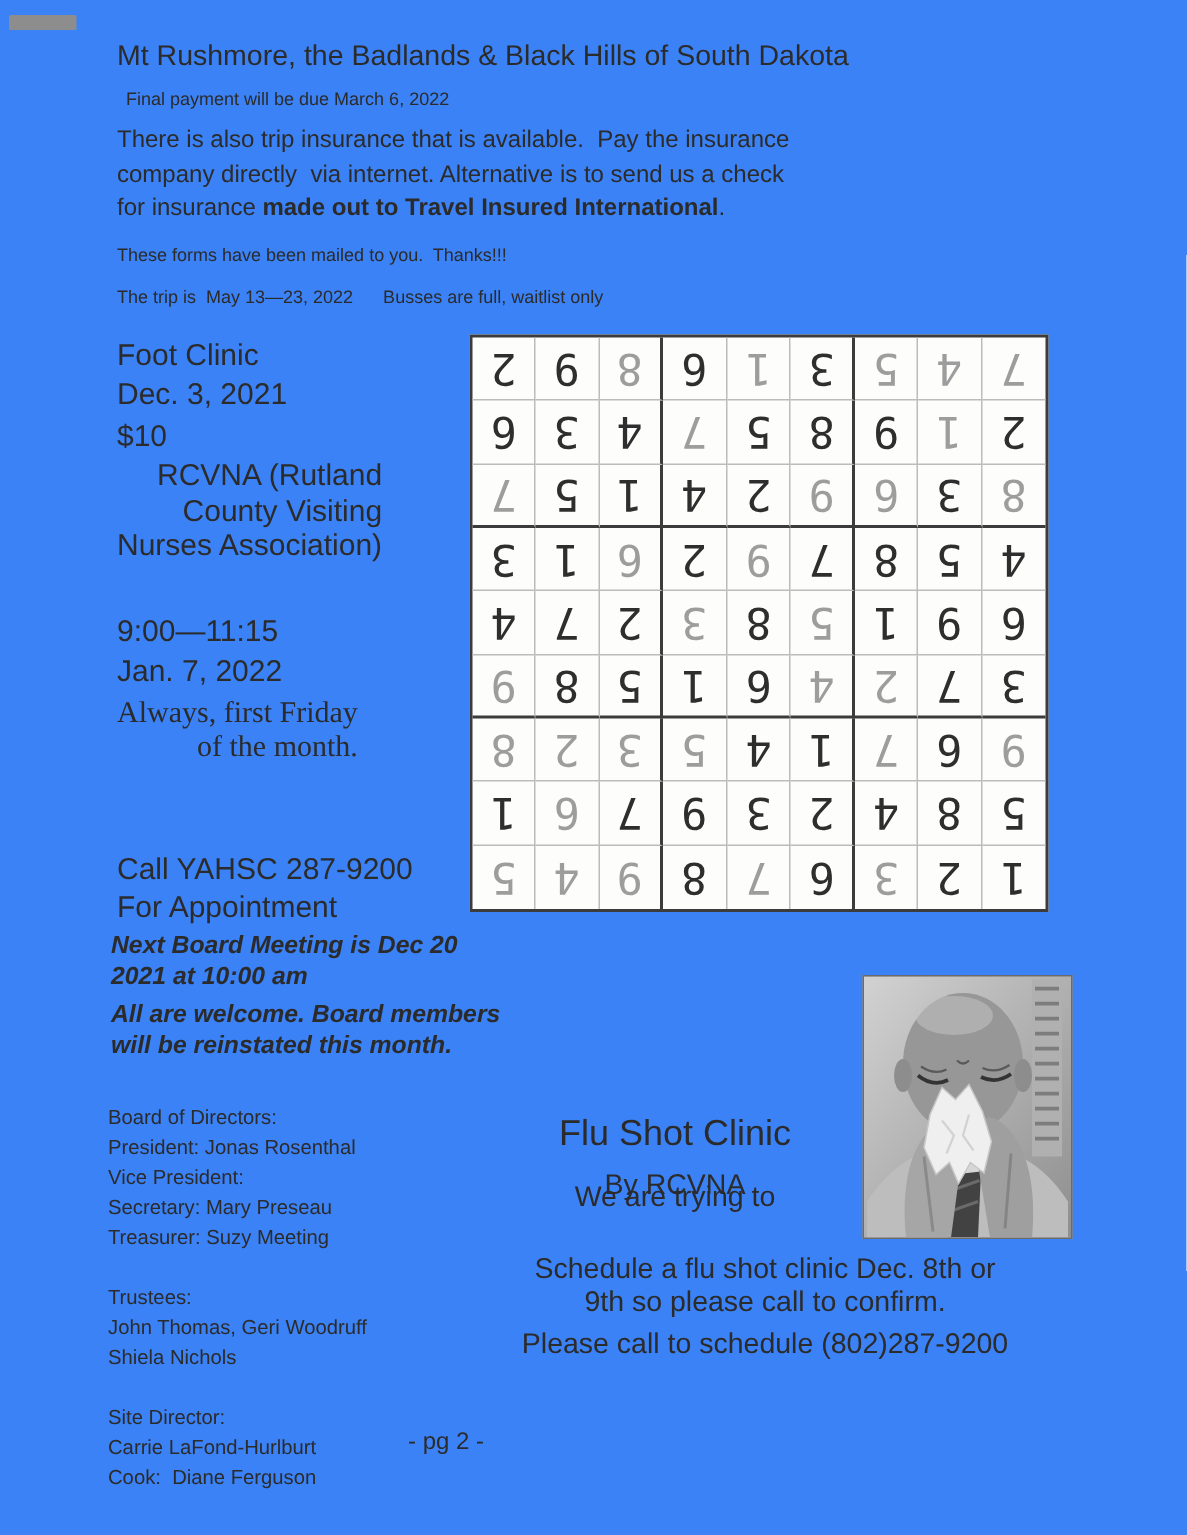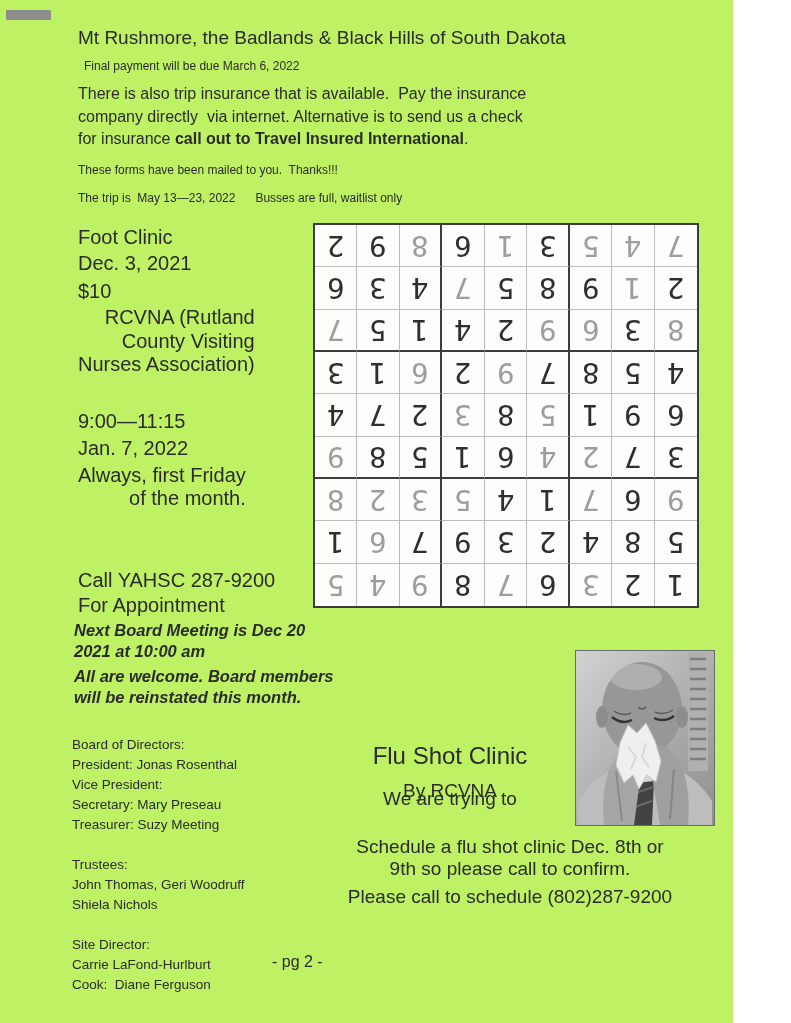--- a/index.html
+++ b/index.html
@@ -1,18 +1,18 @@
 <!DOCTYPE html>
 <html><head>
 <meta charset="utf-8">
 <style>
   html,body{margin:0;padding:0;background:#ffffff;}
   .page{
-    position:relative;width:733px;height:1023px;overflow:hidden;
-    background:#bef264;color:#2b2b2b;
+    position:relative;width:791px;height:1023px;overflow:hidden;
+    background:#3b82f6;color:#2b2b2b;
     font-family:"Liberation Sans","DejaVu Sans",sans-serif;
   }
   .abs{position:absolute;}
   .pre{white-space:pre-wrap;}
   .hdr{font-size:12px;line-height:22px;}
   .title{font-size:19px;}
   .para{font-size:16px;line-height:22.5px;width:660px;}
   .bold{font-weight:bold;}
   .leftcol{font-size:20px;line-height:23.5px;text-align:right;}
   .small-left{font-size:20px;margin-top:28px;}
@@ -51,33 +51,33 @@
 <body>
 
 <div class="page">
 
   <div class="abs smudge"></div>
 
   <div class="abs hdr title pre" style="left:78px;top:27px;">Mt Rushmore, the Badlands &amp; Black Hills of South Dakota</div>
   <div class="abs hdr pre" style="left:84px;top:55px;">Final payment will be due March 6, 2022</div>
   <div class="abs para pre" style="left:78px;top:83px;"><span>There is also trip insurance that is available.  Pay the insurance
 company directly  via internet. Alternative is to send us a check
-for insurance </span><span class="bold">call out to Travel Insured International</span><span>.</span></div>
+for insurance </span><span class="bold">made out to Travel Insured International</span><span>.</span></div>
   <div class="abs hdr pre" style="left:78px;top:159px;">These forms have been mailed to you.  Thanks!!!</div>
   <div class="abs hdr pre" style="left:78px;top:187px;">The trip is  May 13—23, 2022      Busses are full, waitlist only</div>
 
   <div class="abs leftcol" style="left:78px;top:226px;">Foot Clinic</div>
   <div class="abs leftcol" style="left:78px;top:252px;">Dec. 3, 2021</div>
   <div class="abs leftcol" style="left:78px;top:280px;">$10</div>
   <div class="abs leftcol pre" style="left:78px;top:306px;">RCVNA (Rutland
 County Visiting
 Nurses Association)</div>
   <div class="abs leftcol" style="left:78px;top:410px;">9:00—11:15</div>
   <div class="abs leftcol" style="left:78px;top:437px;">Jan. 7, 2022</div>
-  <div class="abs leftcol pre" style="left:78px;top:464px;line-height:23px;">Always, first Friday
+  <div class="abs leftcol pre" style="left:78px;top:464px;line-height:23px;font-family:Liberation Serif, serif;">Always, first Friday
 of the month.</div>
   <div class="abs small-left" style="left:78px;top:541px;">Call YAHSC 287-9200</div>
   <div class="abs small-left" style="left:78px;top:566px;text-align:center;">For Appointment</div>
 
   <div class="abs sudoku">
       <div class="su-cell">
         <span class="su-digit">2</span>
       </div>
       <div class="su-cell">
         <span class="su-digit">9</span>

